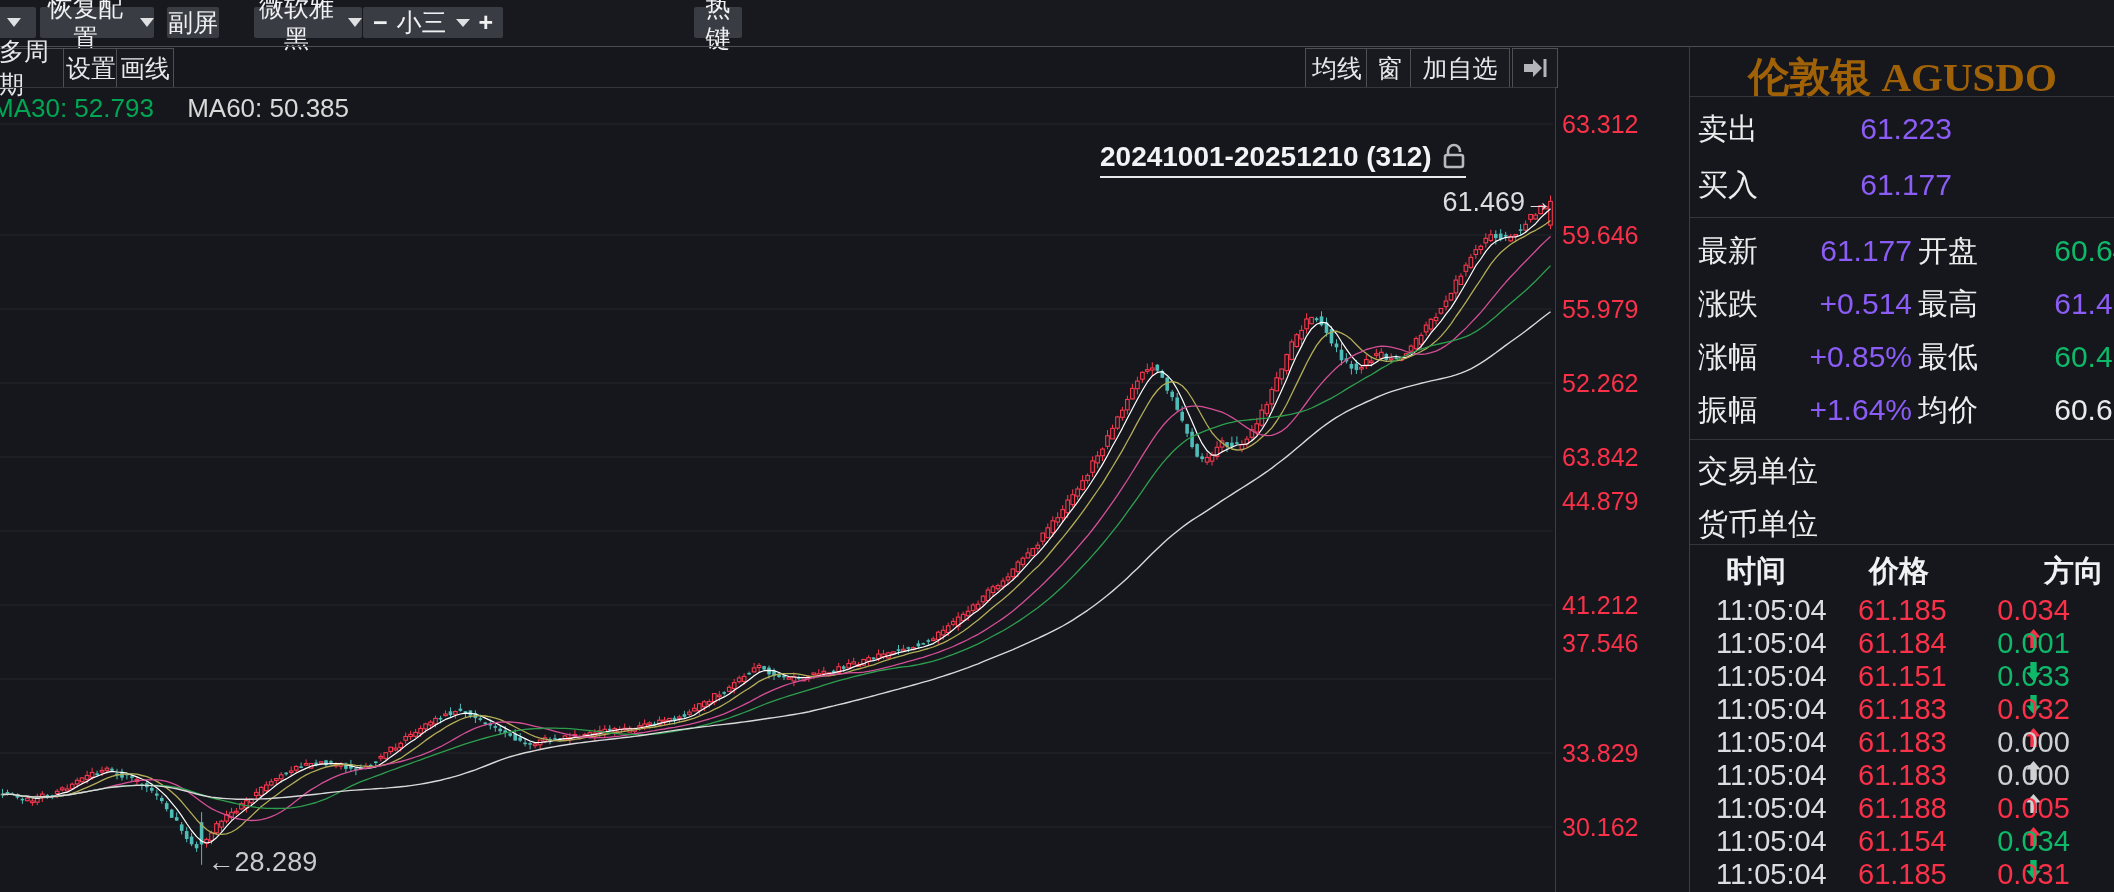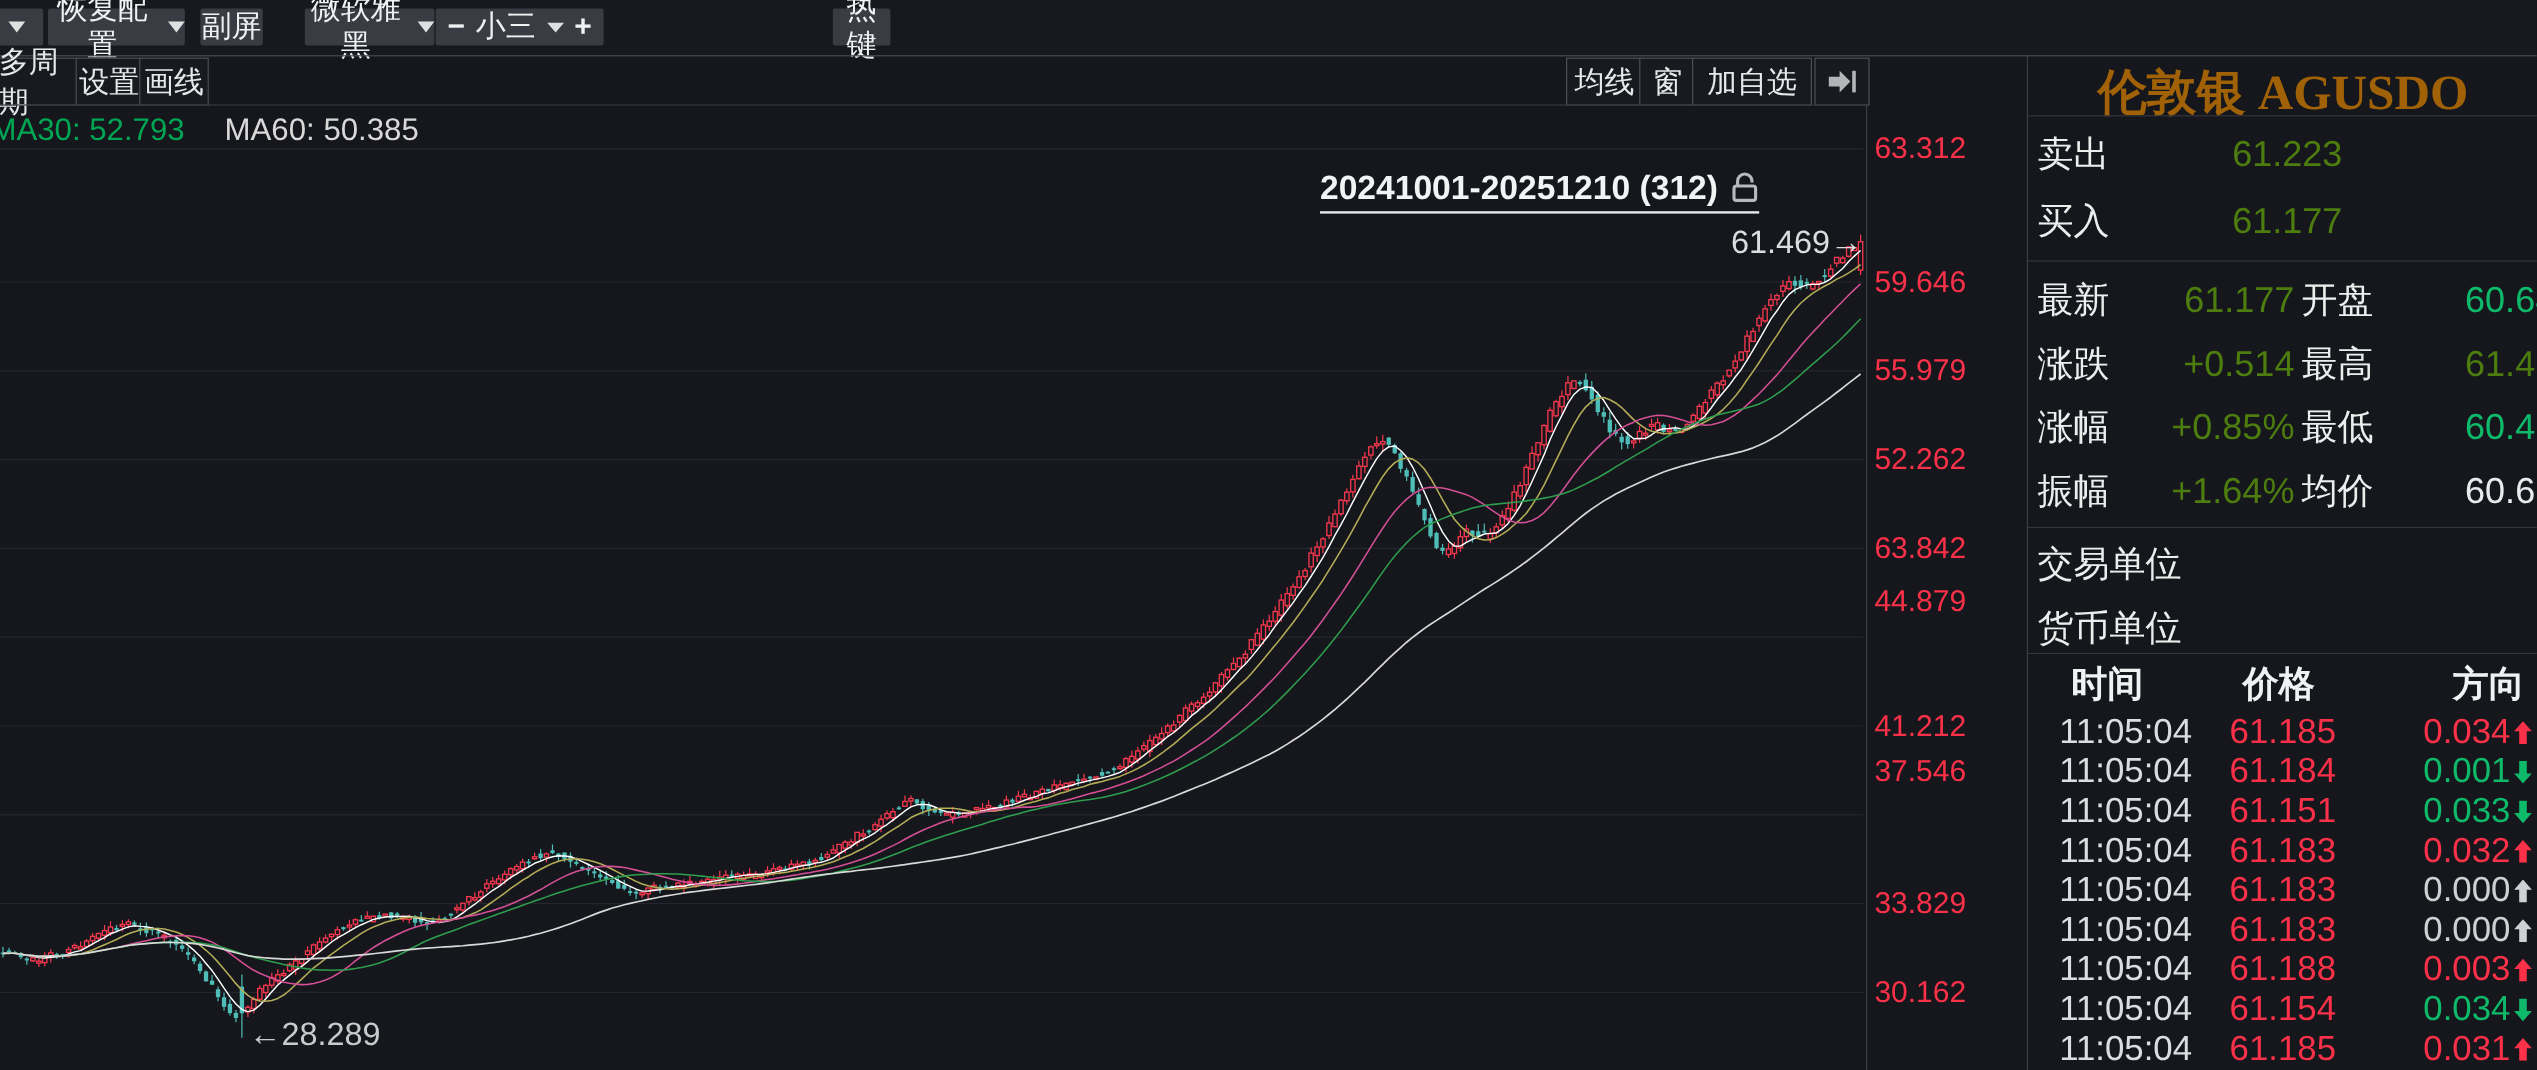--- a/index.html
+++ b/index.html
@@ -32,28 +32,28 @@
   .ytick{position:absolute;left:1562px;width:100px;font-size:25px;color:#fa3148;line-height:26px;}
   
   #panel{position:absolute;left:1689px;top:46px;width:425px;height:846px;border-left:1px solid #3a3d44;}
   .pdiv{position:absolute;left:0;width:425px;height:1px;background:#33363c;}
   #panel-title{position:absolute;left:0;top:4px;width:425px;text-align:center;font-size:41px;font-weight:bold;
                color:#a16207;font-family:"Liberation Serif","DejaVu Serif",serif;white-space:nowrap;}
   .prow{position:absolute;left:0;width:460px;height:53px;line-height:53px;font-size:30px;}
   .plabel{position:absolute;left:8px;color:#eceded;white-space:nowrap;}
   .plabel2{position:absolute;left:228px;color:#eceded;white-space:nowrap;}
   .pval{position:absolute;text-align:right;white-space:nowrap;}
-  .red{color:#4d7c0f}.green{color:#0eb96a}.white{color:#e9eaec}
+  .red{color:#8b5cf6}.green{color:#0eb96a}.white{color:#e9eaec}
   
   .thead{position:absolute;top:505px;height:40px;line-height:40px;font-weight:bold;font-size:30px;color:#f0f1f3;}
   .th{position:absolute;width:100px;text-align:center;}
   .trow{position:absolute;left:0;width:425px;height:33px;line-height:33px;font-size:29px;}
   .t-time{position:absolute;left:26px;color:#dcdde0;}
   .t-price{position:absolute;left:168px;color:#fa3148;}
-  .t-dir{position:absolute;left:300px;width:121px;display:flex;justify-content:flex-end;align-items:center;gap:2px;}
+  .t-dir{position:absolute;left:283px;width:121px;display:flex;justify-content:flex-end;align-items:center;gap:2px;flex-direction:column;}
   .t-dir i{font-style:normal;}
   .arr{display:inline-flex;align-items:center;}
 </style>
 </head>
 <body>
 
 <div id="app">
 
   <div id="toolbar1">
     <div class="tb-btn" style="left:-8px;width:44px">
@@ -891,21 +891,21 @@
             <i class="chg">0.000</i>
             <svg class="arr" width="17" height="19" viewBox="0 0 16 18">
               <path d="M8 0 L15 8 H11 V18 H5 V8 H1 Z" fill="currentColor"></path>
             </svg>
           </span>
         </div>
         <div class="trow" style="top: 746px;">
           <span class="t-time">11:05:04</span>
           <span class="t-price">61.188</span>
           <span class="t-dir tone-red" style="color: rgb(250, 49, 72);">
-            <i class="chg">0.003</i>
+            <i class="chg">0.005</i>
             <svg class="arr" width="17" height="19" viewBox="0 0 16 18">
               <path d="M8 0 L15 8 H11 V18 H5 V8 H1 Z" fill="currentColor"></path>
             </svg>
           </span>
         </div>
         <div class="trow" style="top: 779px;">
           <span class="t-time">11:05:04</span>
           <span class="t-price">61.154</span>
           <span class="t-dir tone-green" style="color: rgb(14, 185, 106);">
             <i class="chg">0.034</i>

